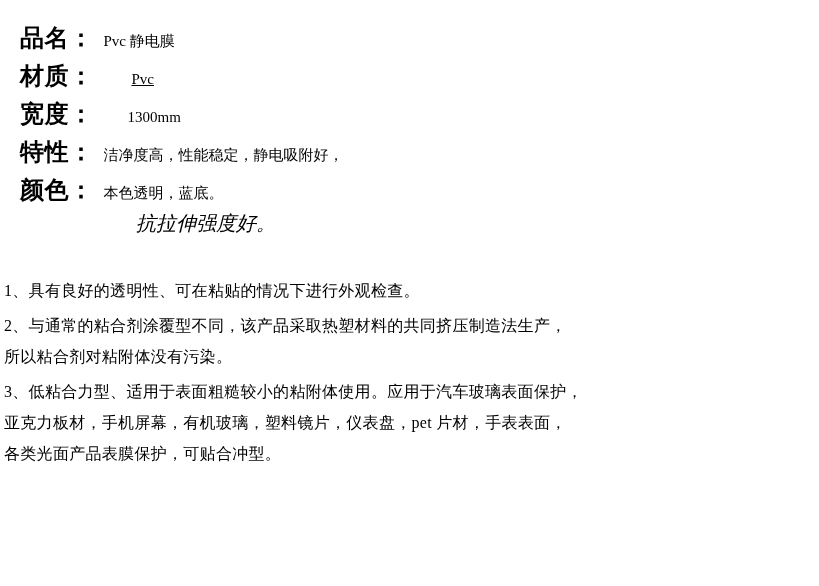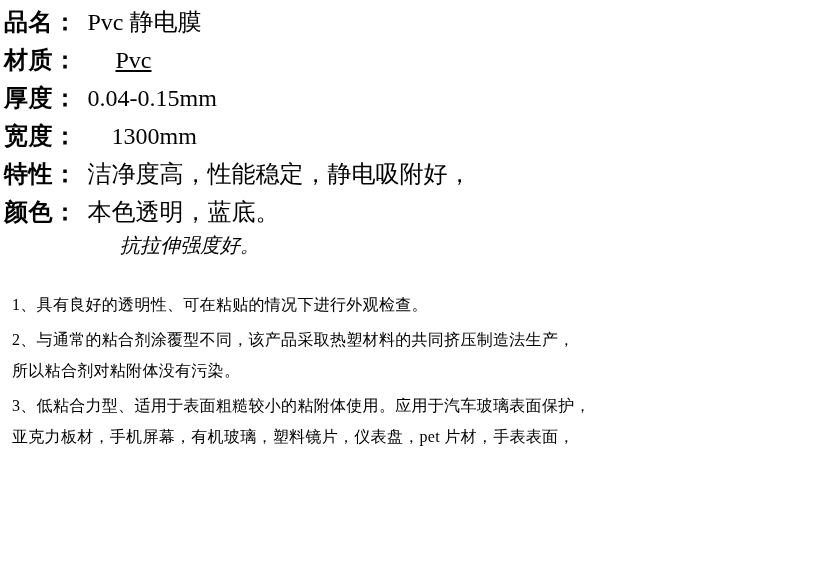--- a/index.html
+++ b/index.html
@@ -17,53 +17,53 @@
   .page {
     position: relative;
     width: 819px;
     height: 586px;
     padding: 0;
     box-sizing: border-box;
   }
 
   
   .spec-list {
-    margin: 0;
+    margin: 16px;
     padding: 6px 0 0 4px;
   }
   .spec-row {
     display: flex;
     align-items: baseline;
     margin-bottom: 6px;
     white-space: nowrap;
   }
   .spec-label {
     font-size: 24px;
     font-weight: bold;
     letter-spacing: 0.5px;
     flex: 0 0 auto;
   }
   .spec-value {
-    font-size: 24px;
+    font-size: 15px;
     margin-left: 10px;
     flex: 0 0 auto;
   }
   .spec-value.indent-1 { margin-left: 38px; text-decoration: underline; }
   .spec-value.indent-2 { margin-left: 34px; }
   .spec-sub {
     font-size: 20px;
     margin-left: 116px;
     margin-top: -2px;
     margin-bottom: 8px;
     font-style: italic;
   }
 
   
   .features {
-    margin: 8px;
+    margin: 0;
     padding: 22px 0 0 4px;
   }
   .feat-p {
     font-size: 16px;
     line-height: 31px;
     margin: 0 0 4px 0;
     letter-spacing: 0.3px;
   }
   .feat-line {
     display: block;
@@ -79,24 +79,20 @@
     <div class="spec-row">
       <span class="spec-label">品名：</span>
       <span class="spec-value">Pvc 静电膜</span>
     </div>
 
     <div class="spec-row">
       <span class="spec-label">材质：</span>
       <span class="spec-value indent-1">Pvc</span>
     </div>
 
-    <div class="spec-row">
-      <span class="spec-label">厚度：</span>
-      <span class="spec-value">0.04-0.15mm</span>
-    </div>
 
     <div class="spec-row">
       <span class="spec-label">宽度：</span>
       <span class="spec-value indent-2">1300mm</span>
     </div>
 
     <div class="spec-row">
       <span class="spec-label">特性：</span>
       <span class="spec-value">洁净度高，性能稳定，静电吸附好，</span>
     </div>
@@ -117,17 +113,18 @@
     </p>
 
     <p class="feat-p">
       <span class="feat-line">2、与通常的粘合剂涂覆型不同，该产品采取热塑材料的共同挤压制造法生产，</span>
       <span class="feat-line">所以粘合剂对粘附体没有污染。</span>
     </p>
 
     <p class="feat-p">
       <span class="feat-line">3、低粘合力型、适用于表面粗糙较小的粘附体使用。应用于汽车玻璃表面保护，</span>
       <span class="feat-line">亚克力板材，手机屏幕，有机玻璃，塑料镜片，仪表盘，pet 片材，手表表面，</span>
+      <span class="feat-line">各类光面产品表膜保护，可贴合冲型。</span>
     </p>
 
   </div>
 
 </div>
 
 </body></html>

